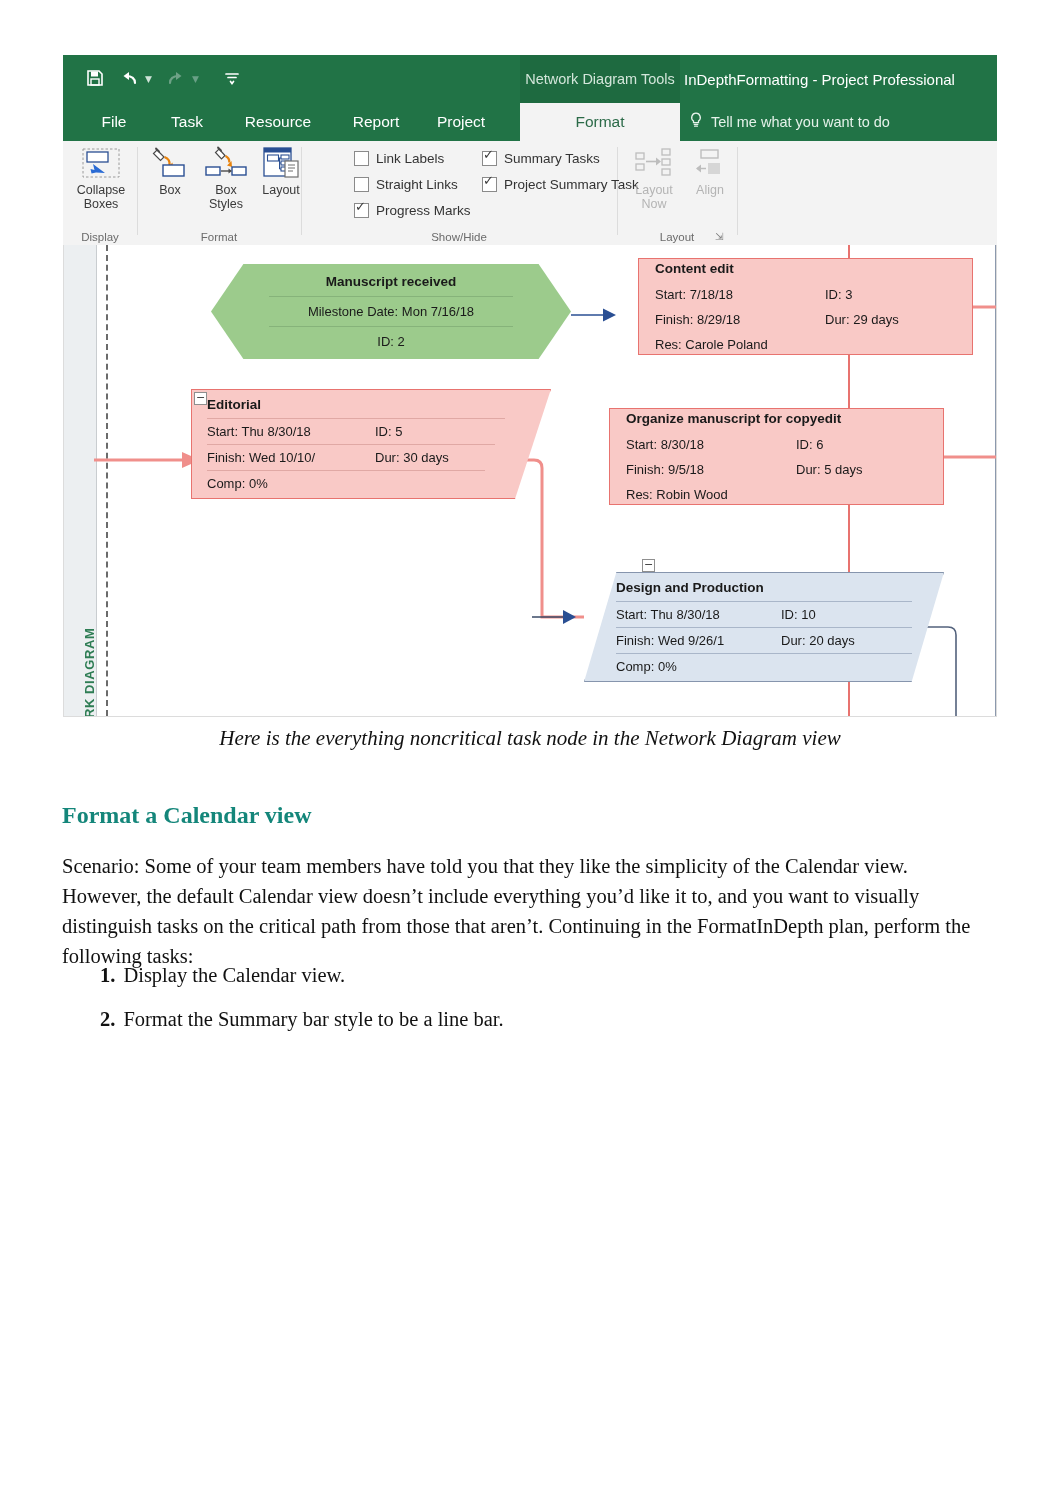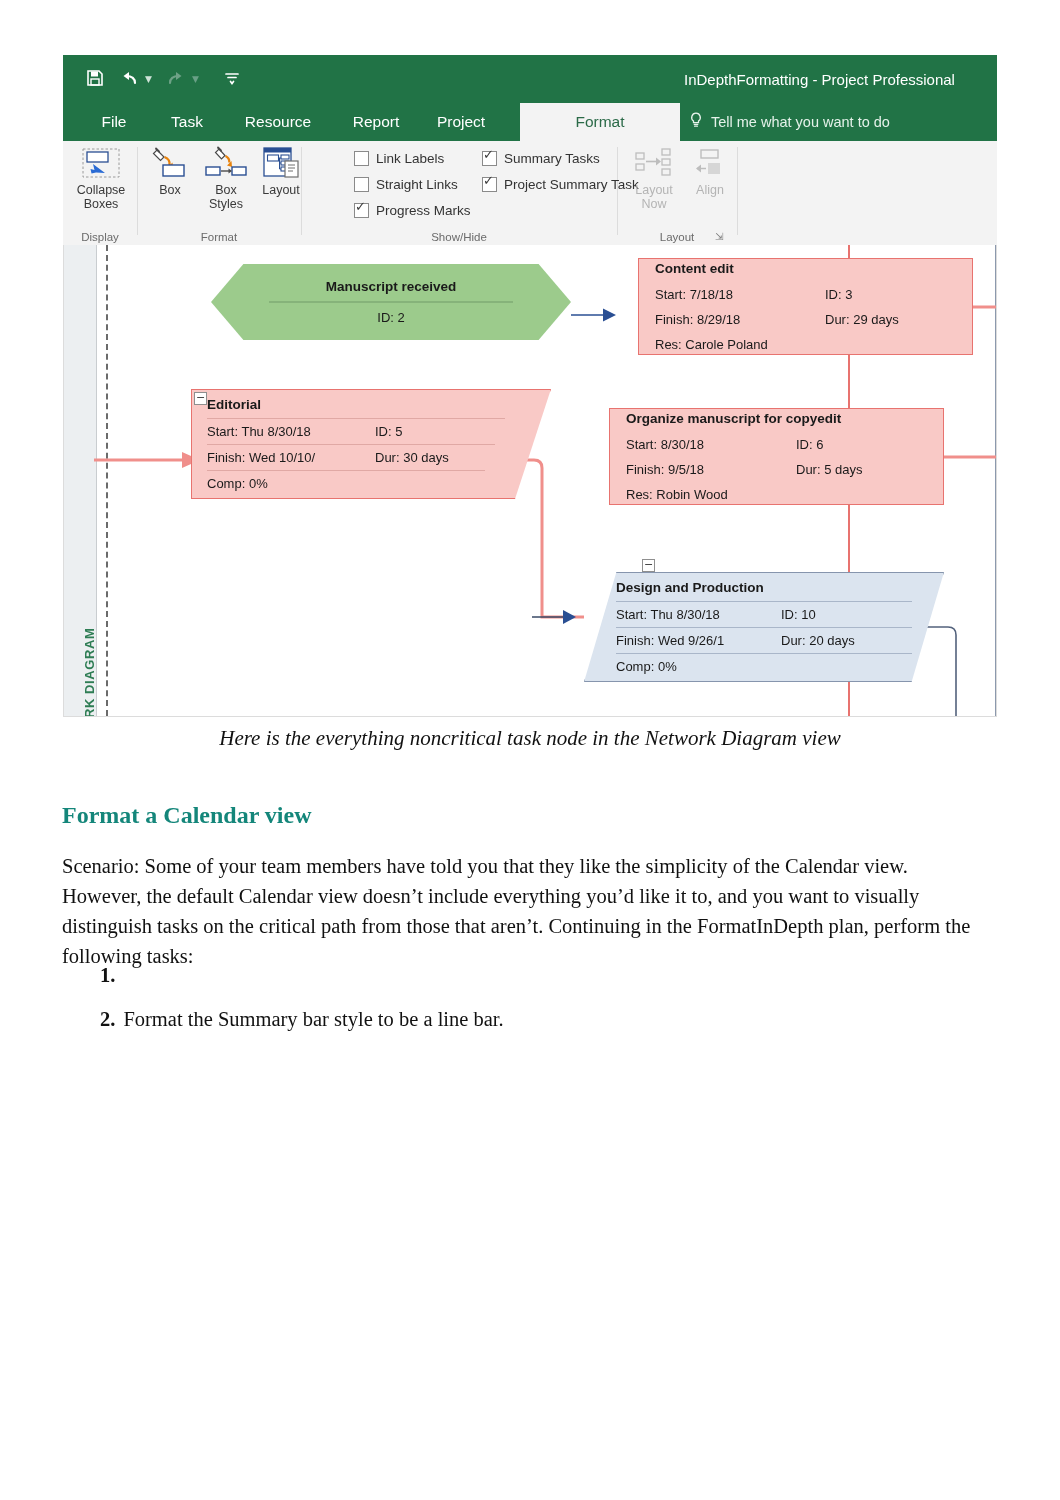--- a/index.html
+++ b/index.html
@@ -255,21 +255,21 @@
     font-size: 13px;
     color: #1a1a1a;
     line-height: 1;
     white-space: nowrap;
   }
   .nrow.title { font-weight: bold; font-size: 13.5px; }
 
   
   #node-milestone {
     left: 147px; top: 19px;
-    width: 360px; height: 76px;
+    width: 360px; height: 95px;
     background: #9ccb8c;
     clip-path: polygon(9% 0, 91% 0, 100% 50%, 91% 100%, 9% 100%, 0 50%);
     text-align: center;
   }
   #node-milestone .nrow { justify-content: center; display: block; text-align: center; }
   #node-milestone .divider { height: 1px; background: #86b37a; margin: 0 58px; }
   #node-milestone .cellpad { padding: 8px 0; }
 
   
   .node-pink {
@@ -402,20 +402,21 @@
           </svg>
       </span>
       <span class="qat-caret dim">▼</span>
       <span class="qat-ic" style="margin-left:10px;">
         <svg width="18" height="16" viewBox="0 0 18 16">
             <path d="M3 4h12M5 7.5h8M7.5 11.5 9 13.5 10.5 11.5" fill="none" stroke="#ffffff" stroke-width="1.7" stroke-linecap="round"></path>
           </svg>
       </span>
     </div>
 
+    <div class="ctx-tab-title">Network Diagram Tools</div>
     <div class="doc-title">InDepthFormatting - Project Professional</div>
 
     <div class="tabstrip">
       <div class="tab" style="left:22px;width:58px;">File</div>
       <div class="tab" style="left:95px;width:58px;">Task</div>
       <div class="tab" style="left:168px;width:94px;">Resource</div>
       <div class="tab" style="left:277px;width:72px;">Report</div>
       <div class="tab" style="left:362px;width:72px;">Project</div>
       <div class="tab" style="left:447px;width:58px;">View</div>
       <div class="tab active" style="left:457px;width:160px;">Format</div>
@@ -576,20 +577,23 @@
 
       <path d="M854 382 H884 Q892 382 892 390 V472" stroke="#53627c" stroke-width="1.6" fill="none"></path>
     </svg>
 
     <div class="node" id="node-milestone">
       <div class="rows">
         <div class="cellpad">
             <div class="nrow title">Manuscript received</div>
           </div>
         <div class="divider"></div>
+        <div class="cellpad">
+            <div class="nrow">Milestone Date: Mon 7/16/18</div>
+          </div>
         <div class="divider"></div>
         <div class="cellpad">
             <div class="nrow">ID: 2</div>
           </div>
       </div>
     </div>
 
     <div class="node node-pink" id="node-content-edit">
       <div class="rows node-pad">
         <div class="cell">
@@ -703,18 +707,19 @@
 
 <div id="caption">Here is the everything noncritical task node in the Network Diagram view</div>
 
 <h2 id="heading">Format a Calendar view</h2>
 
 <p id="para">Scenario: Some of your team members have told you that they like the simplicity of the Calendar view. However, the default Calendar view doesn’t include everything you’d like it to, and you want to visually distinguish tasks on the critical path from those that aren’t. Continuing in the FormatInDepth plan, perform the following tasks:</p>
 
 <div id="steps">
   <div class="step">
     <span class="step-num">1.</span>
+    <span>Display the Calendar view.</span>
   </div>
   <div class="step">
     <span class="step-num">2.</span>
     <span>Format the Summary bar style to be a line bar.</span>
   </div>
 </div>
 
 </body></html>

